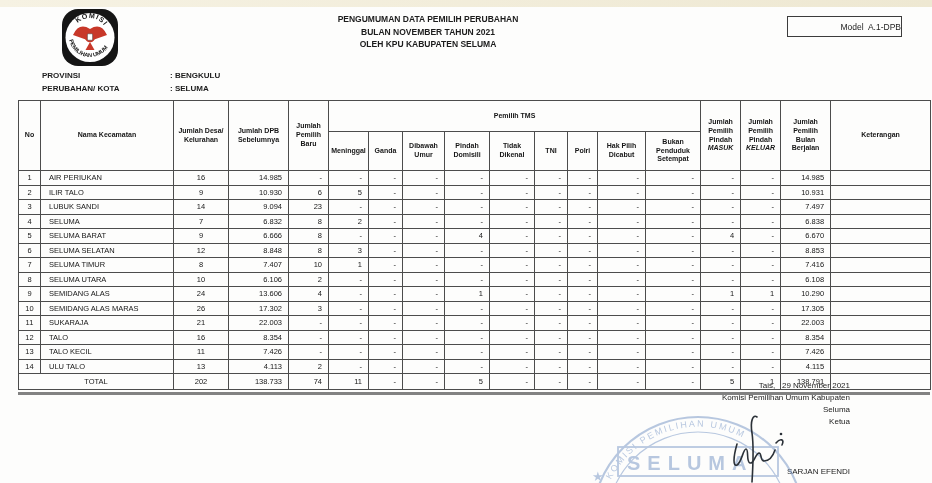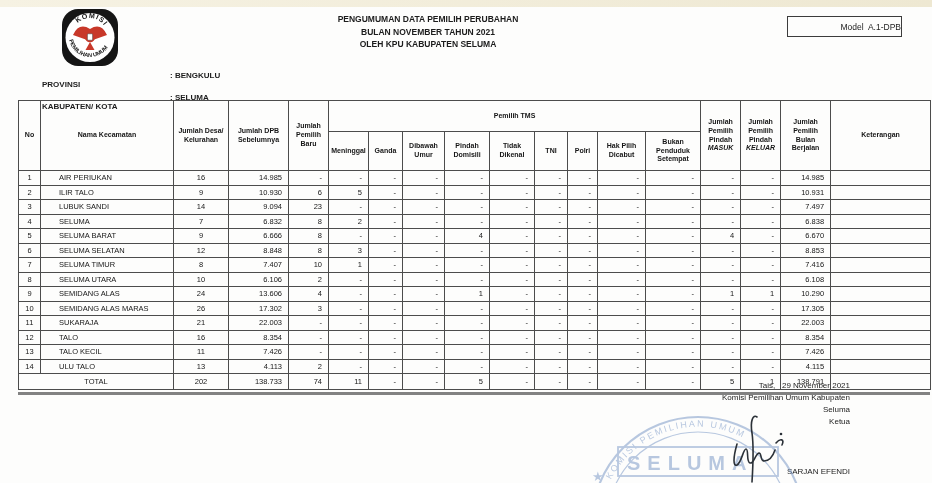--- a/index.html
+++ b/index.html
@@ -7,39 +7,39 @@
     position:relative; width:932px; height:483px; overflow:hidden;
     background:#fdfdfc; color:#1c1c1c;
     font-family:"Liberation Sans", sans-serif;
   }
   .top-band{position:absolute;left:0;top:0;width:932px;height:7px;
     background:linear-gradient(90deg,#f6f2e3,#eee8d2);}
   
   .kpu-logo{position:absolute;left:60px;top:7px;}
   .region-info{position:absolute;left:42px;top:69px;font-size:8px;font-weight:bold;line-height:13px;}
   .region-info .row{display:flex;}
-  .region-info .lbl{width:128px;margin-top:9px;}
+  .region-info .lbl{width:128px;}
   .title-block{position:absolute;left:0;top:13px;width:856px;text-align:center;
     font-size:8.5px;font-weight:bold;line-height:12.5px;}
   .model-box{position:absolute;left:787px;top:16px;width:113px;height:19px;
     border:1.3px solid #3c3c3c;font-size:8.5px;display:flex;align-items:center;justify-content:flex-end;}
   
   .tbl-wrap{position:absolute;left:18px;top:100px;width:912px;}
   table{border-collapse:collapse;table-layout:fixed;width:912px;
     font-size:7.5px;color:#161616;}
   th,td{border:1px solid #4c4c4c;padding:0 2px;overflow:hidden;}
   table{border:1.6px solid #2e2e2e;border-bottom:1.5px solid #3a3a3a;}
   thead th{font-weight:bold;text-align:center;vertical-align:middle;
     font-size:7px;line-height:1.25;padding:1px 2px;overflow-wrap:break-word;word-break:break-word;}
   tr.group-row th.group{height:28px;}
   tr.sub-row th{height:36px;}
   thead em{font-style:italic;font-weight:bold;display:inline;}
   tbody td{height:13.5px;line-height:1;}
   td.c-center{text-align:center;}
-  td.c-left{text-align:left;padding-left:18px;}
+  td.c-left{text-align:left;padding-left:8px;}
   td.c-right{text-align:right;padding-right:6px;}
   tr[data-name="table-total-row"] td{height:15px;}
   .bottom-rule{margin-top:2px;height:3px;background:#828282;width:912px;}
   
   .sig-text{position:absolute;left:630px;width:220px;text-align:right;font-size:8px;line-height:11px;}
   .sig-name{font-size:8px;}
   .stamp-svg{position:absolute;left:580px;top:393px;opacity:.55;}
   .ink-svg{position:absolute;left:710px;top:412px;}
 </style>
 </head>
@@ -69,21 +69,21 @@
       <rect x="27.4" y="26.8" width="5.2" height="6.4" rx="1" fill="#fff" stroke="#3a3a3a" stroke-width="0.5"></rect>
     </g>
   </svg>
 
   <div class="region-info" data-name="region-info">
     <div class="row" data-name="provinsi-row">
       <span class="lbl" data-name="provinsi-label">PROVINSI</span>
       <span data-name="provinsi-value">: BENGKULU</span>
     </div>
     <div class="row" data-name="kabupaten-row">
-      <span class="lbl" data-name="kabupaten-label">KABUPATEN/ KOTA</span>
+      <span class="lbl" data-name="kabupaten-label">PERUBAHAN/ KOTA</span>
       <span data-name="kabupaten-value">: SELUMA</span>
     </div>
   </div>
 
   <div class="title-block" data-name="document-title">
     <div data-name="title-line-1">PENGUMUMAN DATA PEMILIH PERUBAHAN</div>
     <div data-name="title-line-2">BULAN NOVEMBER TAHUN 2021</div>
     <div data-name="title-line-3">OLEH KPU KABUPATEN SELUMA</div>
   </div>
 

